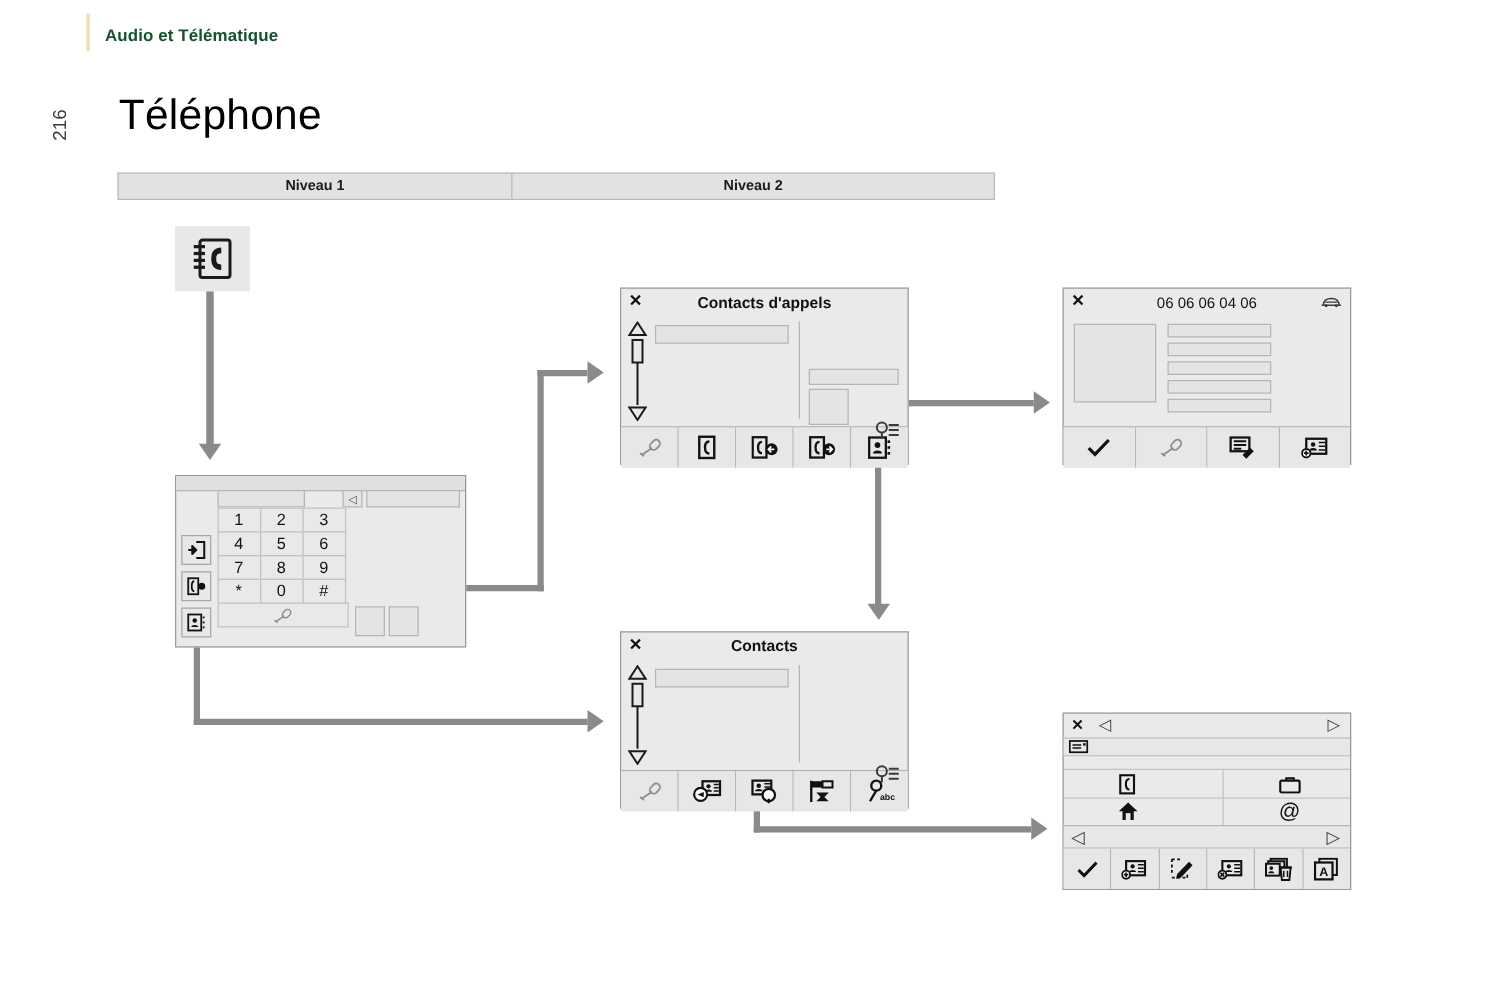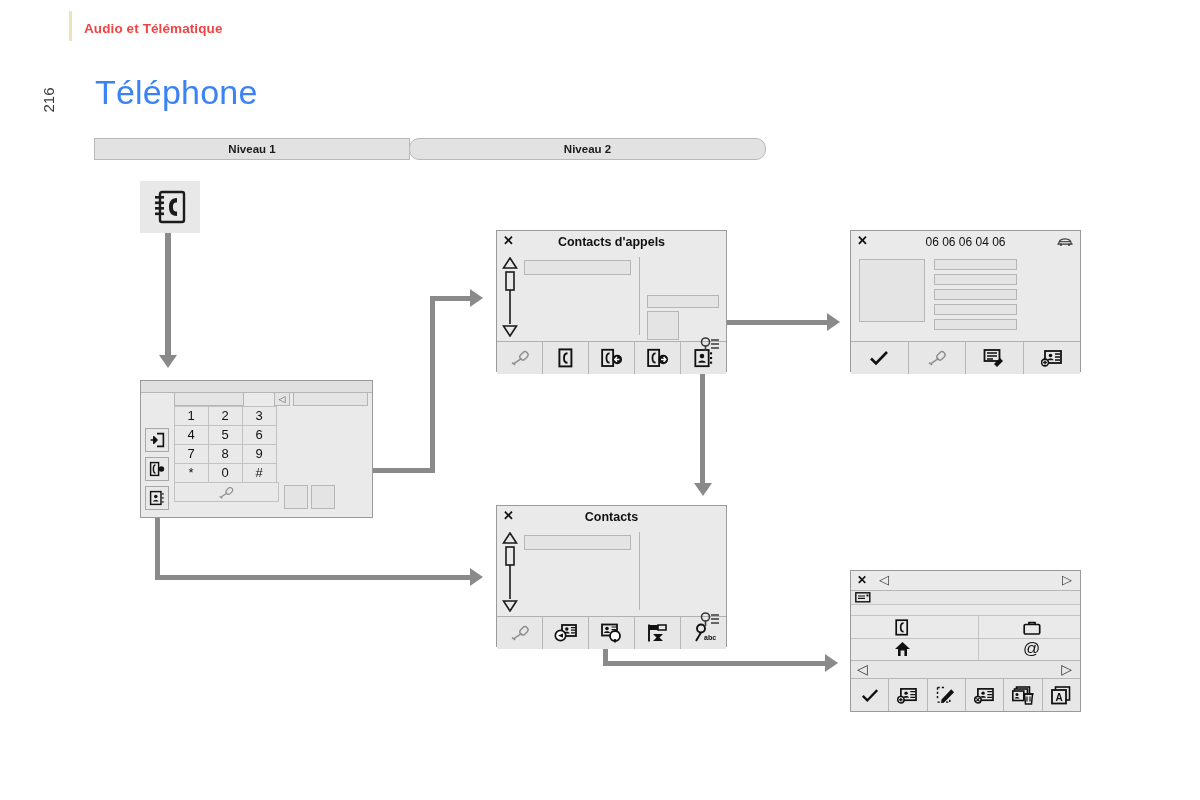--- a/index.html
+++ b/index.html
@@ -5,38 +5,38 @@
   html,body{margin:0;padding:0;}
   body{
     width:1200px;height:800px;background:#ffffff;
     font-family:"Liberation Sans", sans-serif;
     position:relative;overflow:hidden;
   }
   .abs{position:absolute;}
 
   
   #accent-bar{left:69px;top:11px;width:3px;height:30px;background:#f0e2b8;}
-  #section-title{left:84px;top:21px;font-size:13.5px;font-weight:bold;color:#ef4444;letter-spacing:.1px;}
+  #section-title{left:84px;top:21px;font-size:13.5px;font-weight:bold;color:#14532d;letter-spacing:.1px;}
   #page-number{left:19px;top:70px;width:60px;height:60px;}
   #page-number span{
     display:block;transform:rotate(-90deg);transform-origin:center center;
     font-size:15px;color:#3a3a3a;text-align:center;line-height:60px;
   }
-  #page-title{left:95px;top:73px;font-size:34px;color:#3b82f6;font-weight:normal;letter-spacing:.2px;}
+  #page-title{left:95px;top:73px;font-size:34px;color:#000000;font-weight:normal;letter-spacing:.2px;}
 
   
   #levels-table{left:94px;top:138px;width:1034px;height:22px;display:flex;}
   .level-cell{
     background:#e2e2e2;border:1px solid #b9b9b9;
     display:flex;align-items:center;justify-content:center;
     font-size:11.5px;font-weight:bold;color:#1b1b1b;box-sizing:border-box;
     margin-right:-1px;
   }
   .lv1{width:316px;}
-  .lv2{width:357px;border-radius:10px;}
+  .lv2{width:387px;}
   .lv3{width:338px;}
 
   
   .conn{background:#8a8a8a;}
   .arrow-d{width:0;height:0;border-left:9px solid transparent;border-right:9px solid transparent;border-top:13px solid #8a8a8a;}
   .arrow-r{width:0;height:0;border-top:9px solid transparent;border-bottom:9px solid transparent;border-left:13px solid #8a8a8a;}
 
   
   #app-icon{left:140px;top:181px;width:60px;height:52px;background:#e8e8e8;display:flex;align-items:center;justify-content:center;}
 

